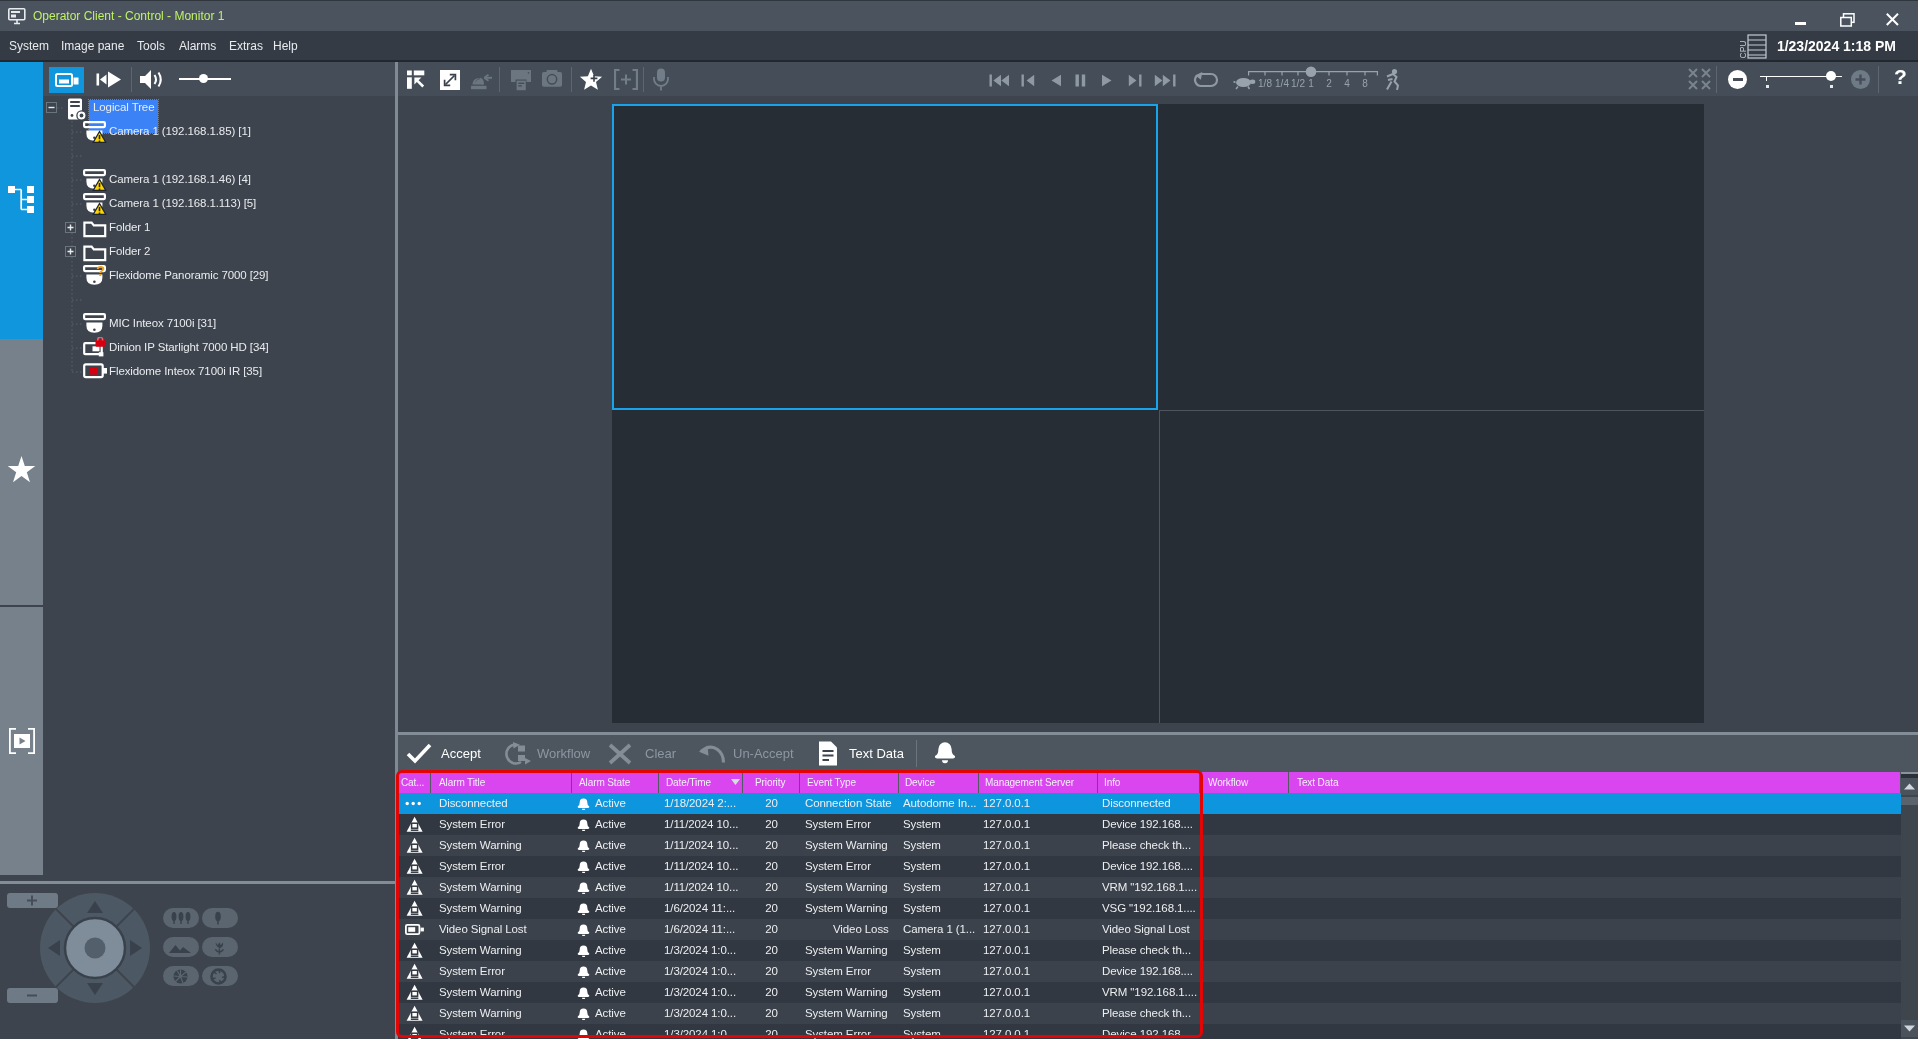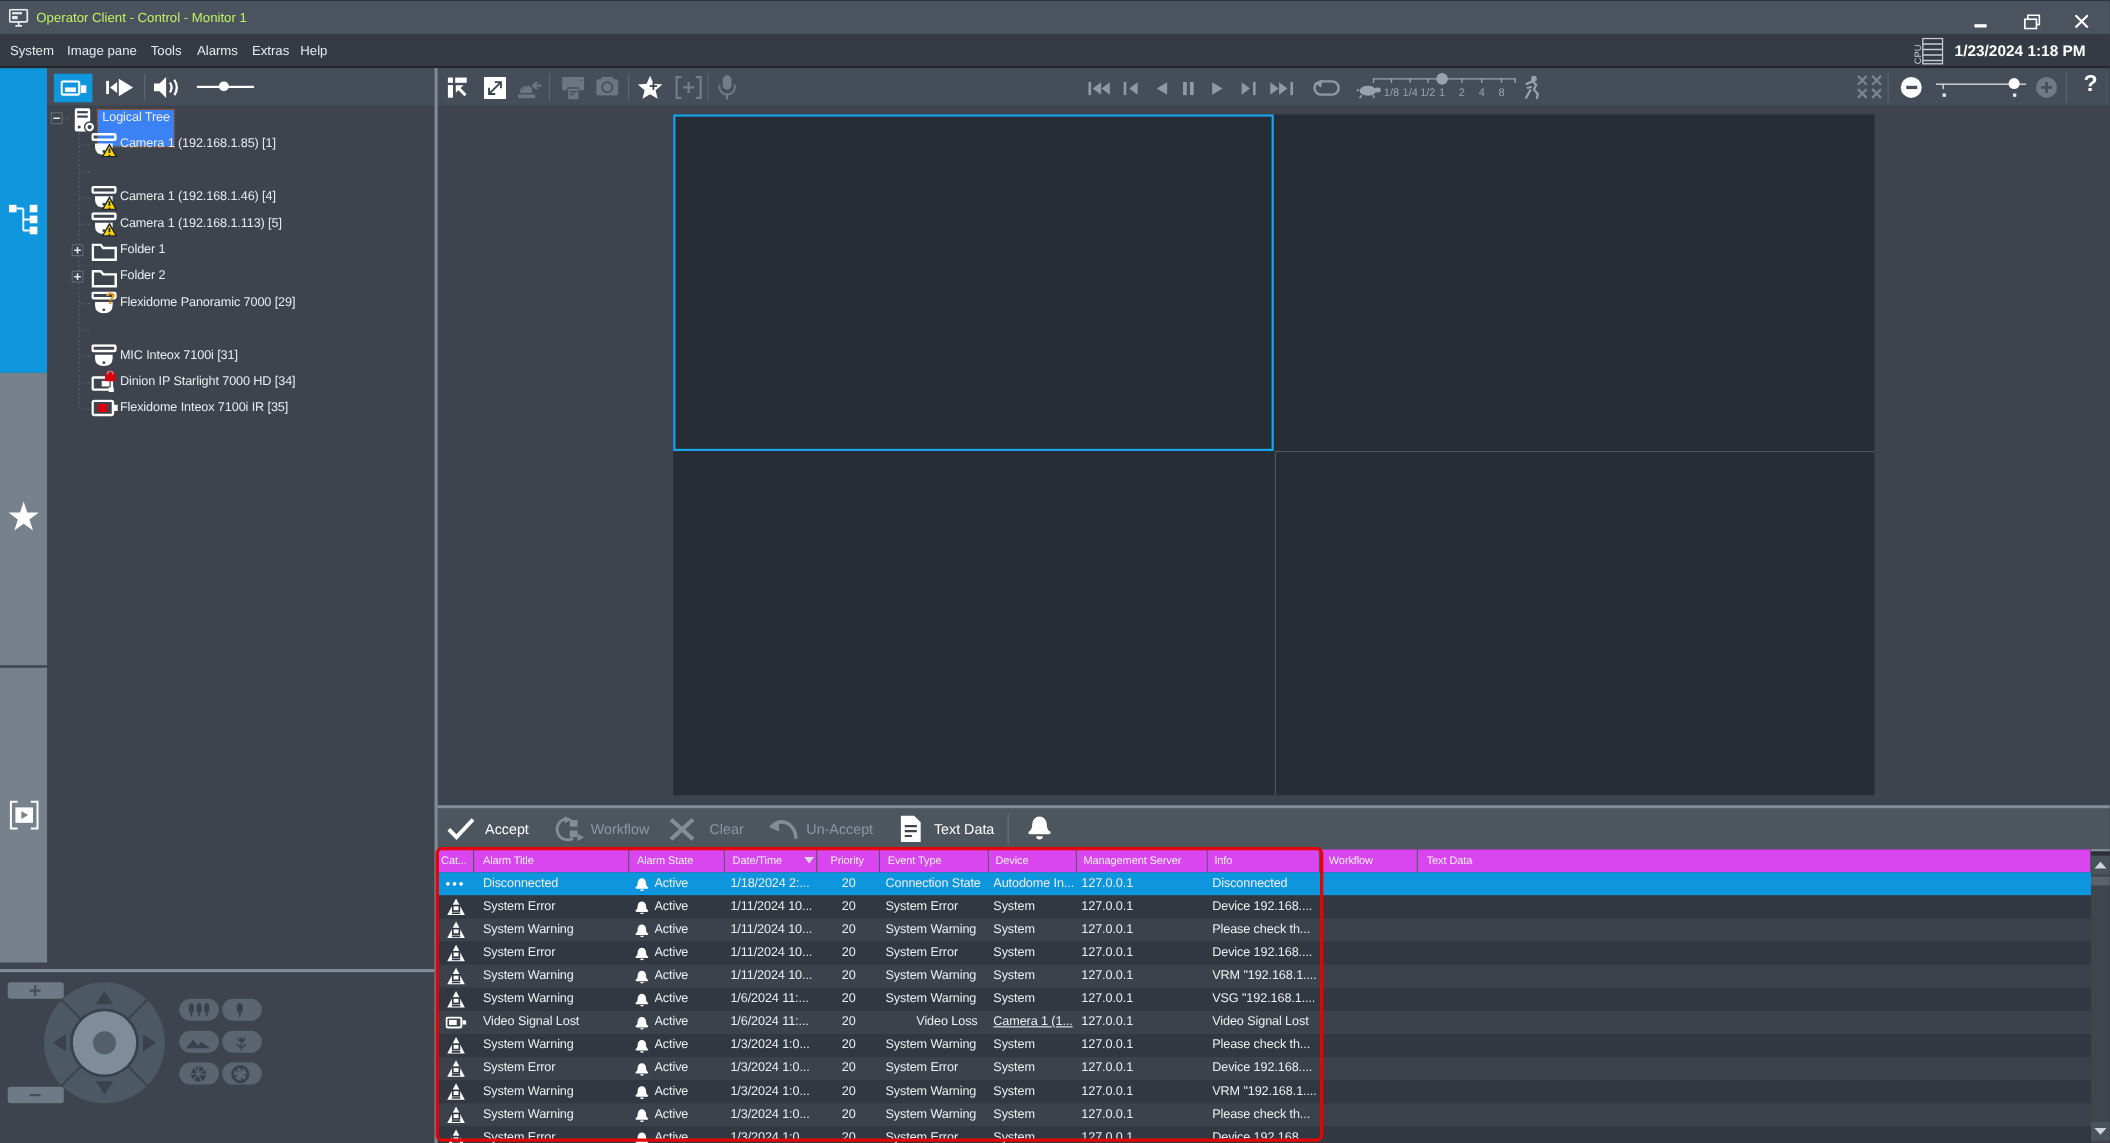--- a/index.html
+++ b/index.html
@@ -605,21 +605,21 @@
       </svg>
 <span class="cell" style="left:41px;width:130px;">Video Signal Lost</span>
 <svg class="abs" style="left:179px;top:5px;" width="13" height="12">
         <path d="M2,10 q-1.6,0 -1.3,-1.4 q2,-0.8 2,-4.1 a3.8,4 0 0 1 7.6,0 q0,3.3 2,4.1 q0.3,1.4 -1.3,1.4 z" fill="#fff"></path>
         <path d="M5,10.7 a1.6,1.6 0 0 0 3.2,0" fill="#fff"></path>
       </svg>
       <span class="cell" style="left:197px;width:62px;">Active</span>
 <span class="cell" style="left:266px;width:78px;">1/6/2024  11:...</span>
 <span class="cell" style="left:345px;width:57px;text-align:center;">20</span>
 <span class="cell" style="left:407px;width:92px;margin-left:28px;">Video Loss</span>
-<span class="cell" style="left:505px;width:74px;text-decoration:underline;">Camera 1 (1...</span>
+<span class="cell" style="left:505px;width:74px;">Camera 1 (1...</span>
 <span class="cell" style="left:585px;width:112px;">127.0.0.1</span>
 <span class="cell" style="left:704px;width:97px;">Video Signal Lost</span>
     </div>
 <div class="row rd" style="top:168px;">
       <svg class="abs" style="left:8px;top:2px;" width="18" height="17">
         <path d="M8.6,0.8 l8,15 h-16 z" fill="#fff"></path>
         <rect x="5.6" y="7.2" width="6" height="5" fill="none" stroke="#30363f" stroke-width="1.5"></rect>
         <path d="M4.8,14.2 h7.6" stroke="#30363f" stroke-width="1.5"></path>
       </svg>
 <span class="cell" style="left:41px;width:130px;">System Warning</span>

